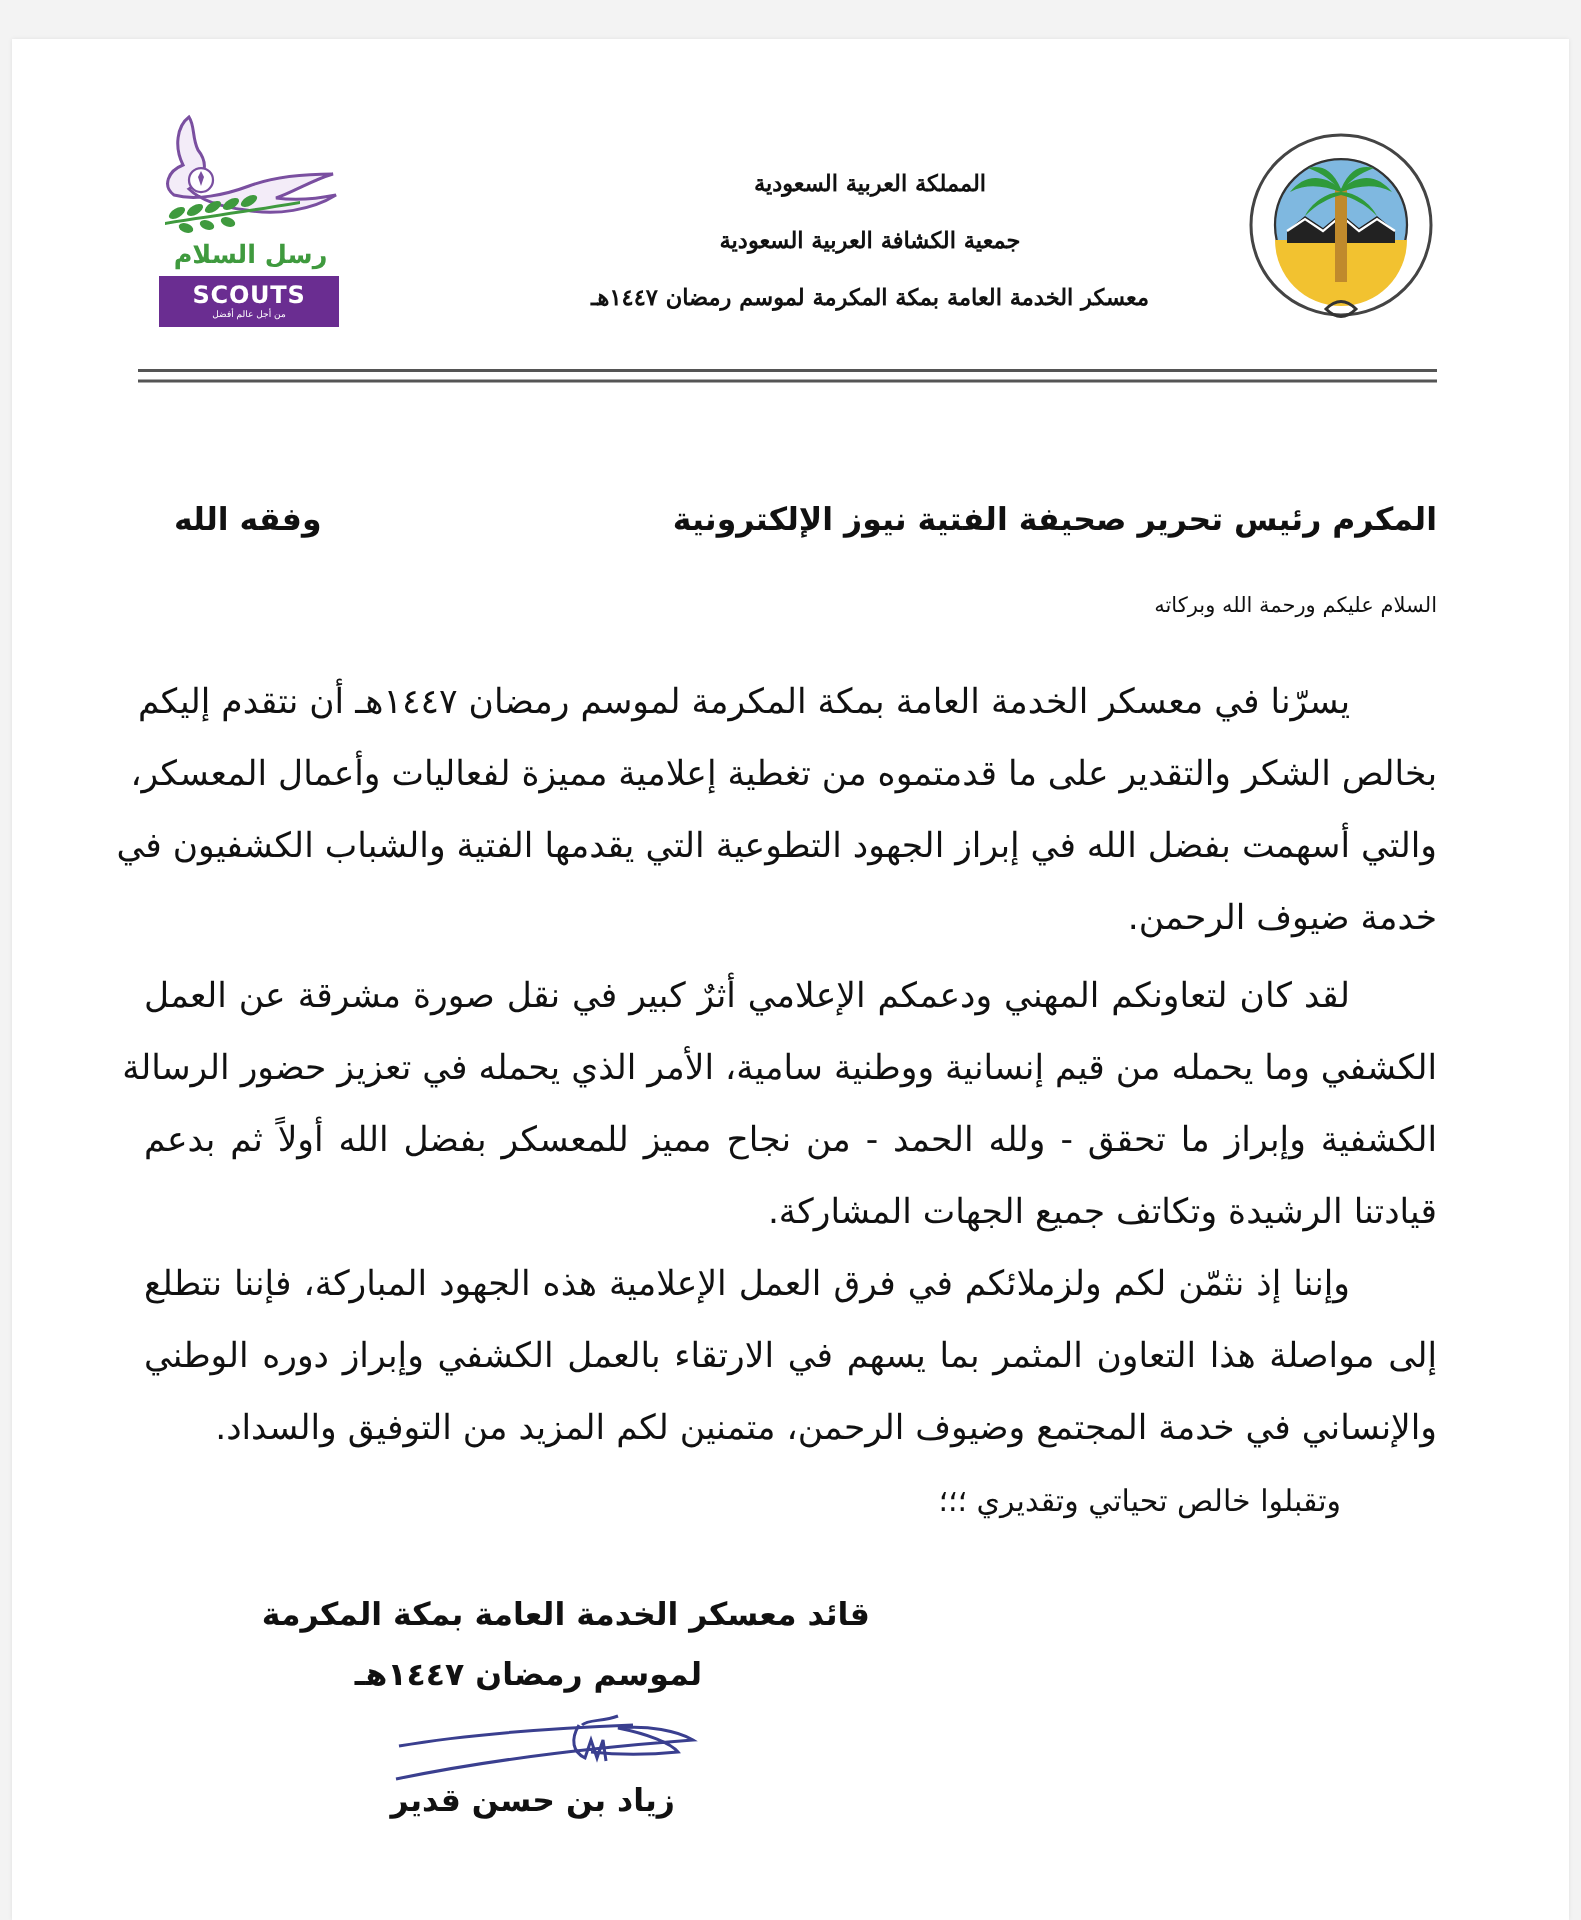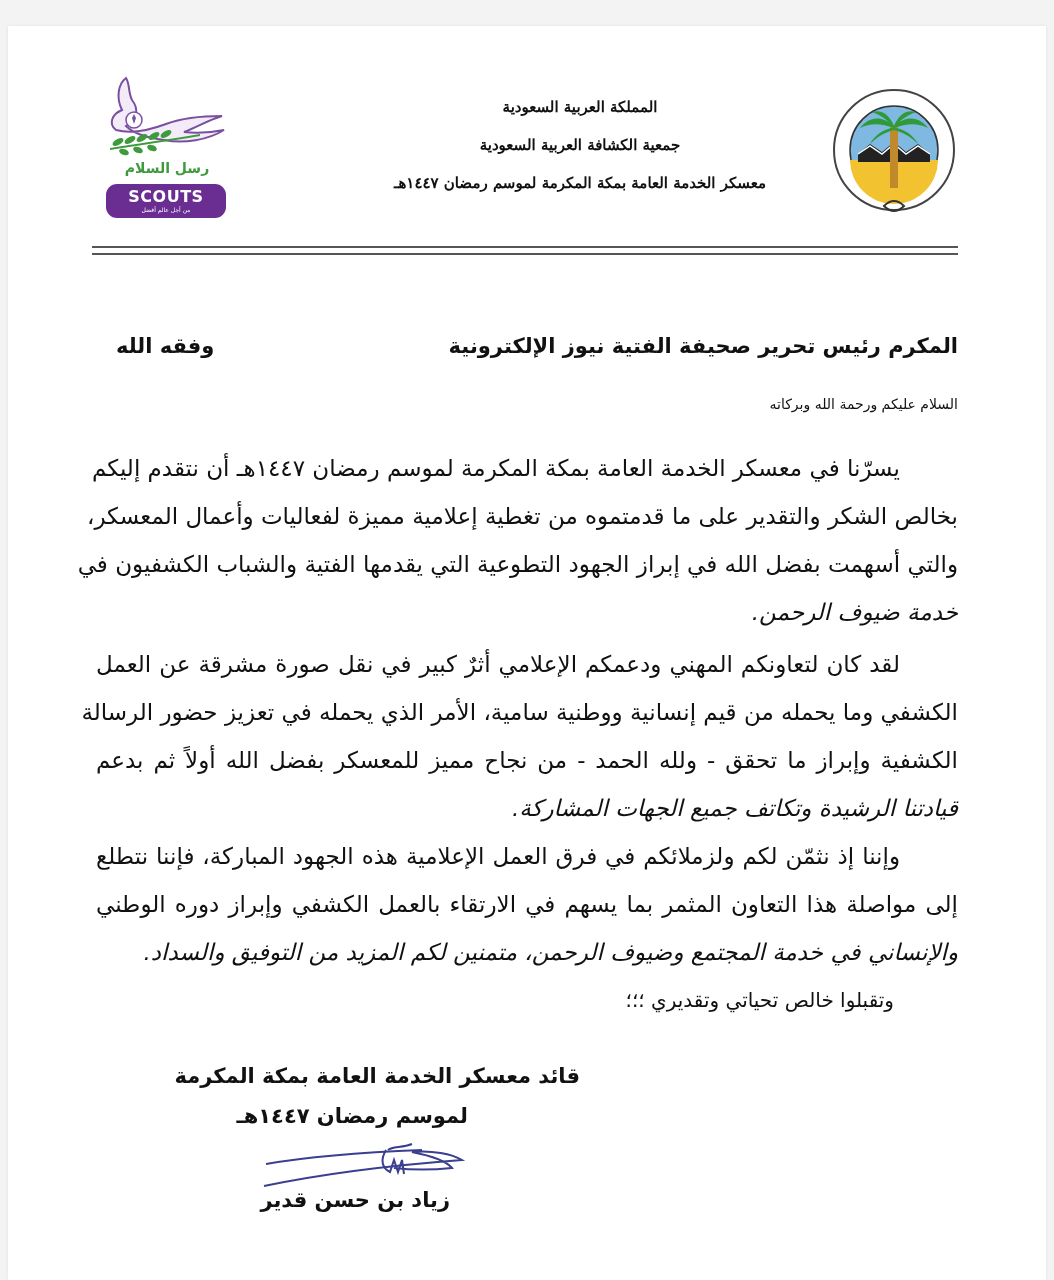--- a/index.html
+++ b/index.html
@@ -12,63 +12,63 @@
   }
   .paper {
     position: absolute; left: 8px; top: 26px; width: 1038px; height: 1254px;
     background: #ffffff;
     box-shadow: 0 0 3px rgba(0,0,0,0.08);
   }
   .abs { position: absolute; }
 
   
   .header-lines {
-    position: absolute; left: 400px; top: 88px; width: 360px;
+    position: absolute; left: 400px; top: 103px; width: 360px;
     text-align: center; direction: rtl;
     font-family: "DejaVu Serif", serif; font-weight: bold;
     font-size: 15px; line-height: 38px;
   }
   .header-lines .last { margin-top: 0; }
   .rule {
     position: absolute; left: 92px; width: 866px; top: 246px; height: 5px;
     border-top: 2px solid #555; border-bottom: 2px solid #555;
   }
 
   
   .logo-right { left: 828px; top: 88px; width: 132px; height: 130px; }
   .logo-left { left: 104px; top: 74px; width: 126px; height: 150px; }
   .scouts-band {
     position: absolute; left: 2px; top: 110px; width: 120px; height: 34px;
-    background: #6a2d91; color: #fff; border-radius: 11px;
+    background: #6a2d91; color: #fff; border-radius: 0;
     display: flex; align-items: center; justify-content: center; flex-direction: column;
   }
   .scouts-band .word { font-family: "DejaVu Sans", sans-serif; font-weight: bold; font-size: 16px; letter-spacing: 0.5px; line-height: 18px; }
   .scouts-band .sub { font-size: 6px; line-height: 8px; direction: rtl; }
   .peace-text {
     position: absolute; left: 0; top: 86px; width: 126px; text-align: center;
-    color: #3f9a3e; font-weight: bold; font-size: 14px; direction: rtl;
+    color: #3f9a3e; font-weight: bold; font-size: 17px; direction: rtl;
   }
 
   
   .addressee {
     position: absolute; left: 96px; top: 334px; width: 862px; height: 36px;
     direction: rtl; font-weight: bold; font-size: 21px;
   }
   .addressee .to { position: absolute; right: 0; top: 0; }
   .addressee .bless { position: absolute; left: 20px; top: 0; }
   .greeting {
     position: absolute; right: 96px; top: 396px; direction: rtl; font-size: 14px;
   }
   .para {
     position: absolute; left: 96px; width: 862px;
     direction: rtl; text-align: justify; text-align-last: right;
     font-size: 23px; line-height: 48px;
   }
   .para .ln { display: block; text-align: justify; text-align-last: justify; white-space: nowrap; }
-  .para .ln.end { text-align-last: right; font-style: italic; }
+  .para .ln.end { text-align-last: right; }
   .para .ln.first { padding-right: 58px; }
   .closing { position: absolute; right: 160px; top: 988px; direction: rtl; font-size: 20px; }
 
   .sig {
     position: absolute; left: 150px; top: 1060px; width: 430px;
     direction: rtl; text-align: center; font-weight: bold; font-size: 21px;
   }
   .sig .title { position: absolute; right: 0; top: 4px; white-space: nowrap; }
   .sig .season { position: absolute; right: 112px; top: 44px; white-space: nowrap; }
   .sig .name { position: absolute; right: 130px; top: 128px; white-space: nowrap; }

